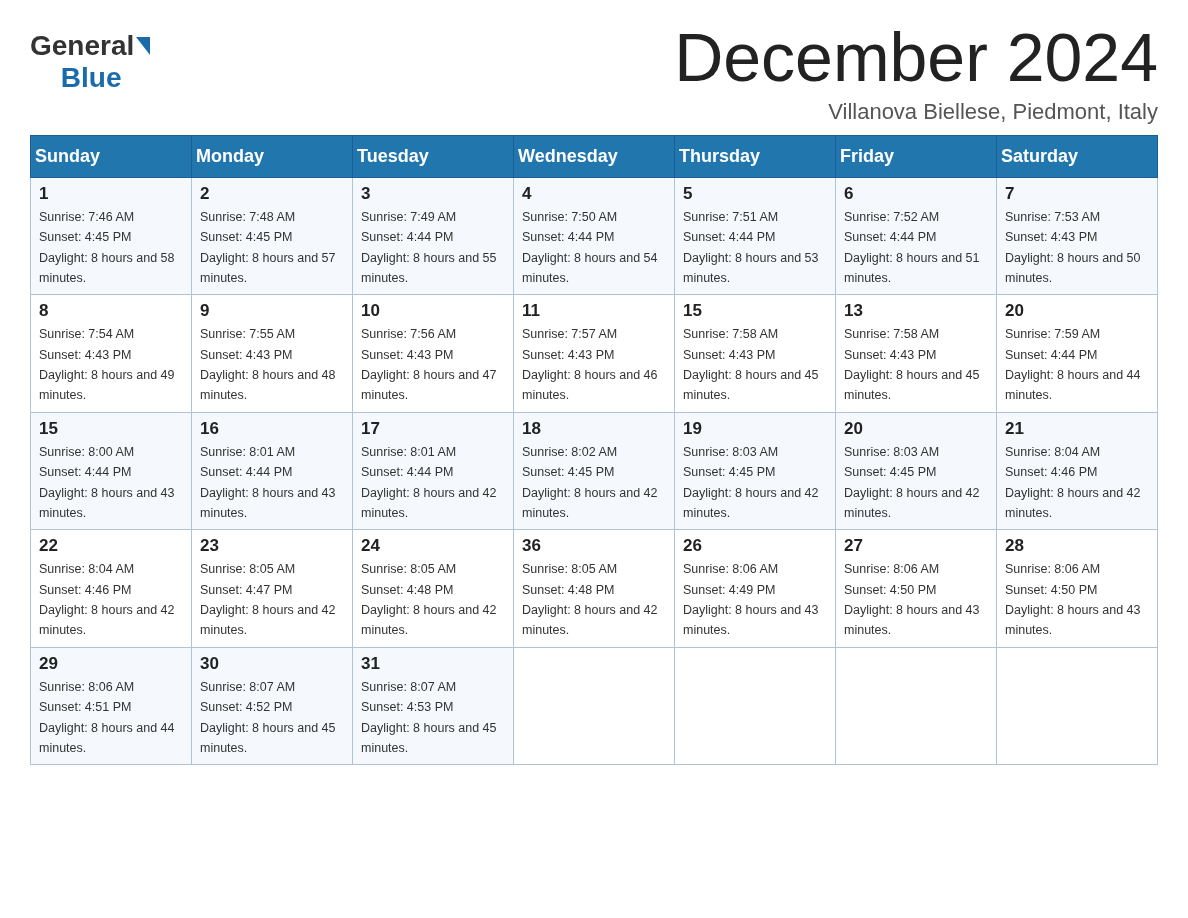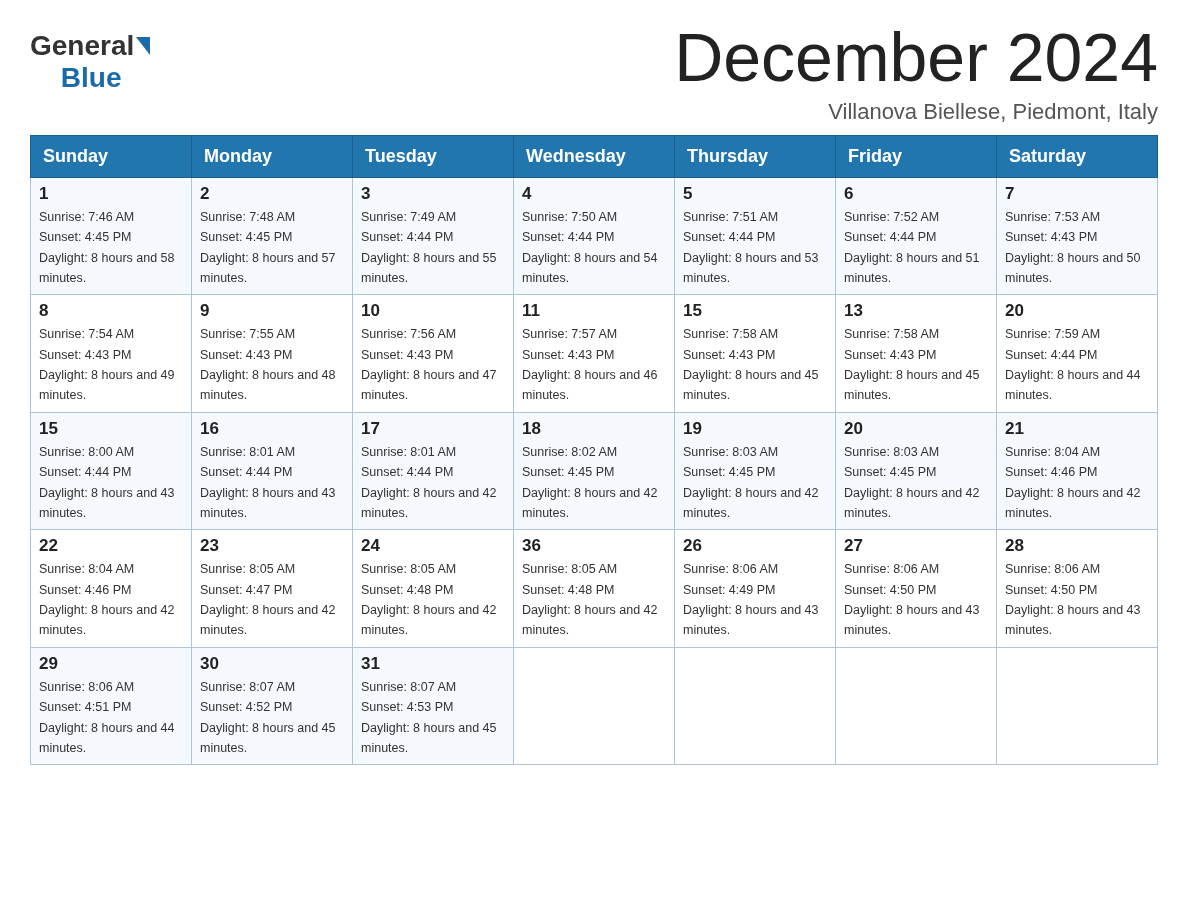--- a/index.html
+++ b/index.html
@@ -58,21 +58,21 @@
     table {
       width: 100%;
       border-collapse: collapse;
       margin-top: 10px;
     }
     thead tr th {
       background-color: #2176ae;
       color: #fff;
       font-size: 18px;
       font-weight: bold;
-      padding: 10px 12px;
+      padding: 10px 4px;
       text-align: left;
       border: 1px solid #1a5f93;
     }
     tbody tr td {
       vertical-align: top;
       border: 1px solid #b0c4d8;
       padding: 6px 8px;
       width: 14.28%;
       min-height: 110px;
       height: 110px;

